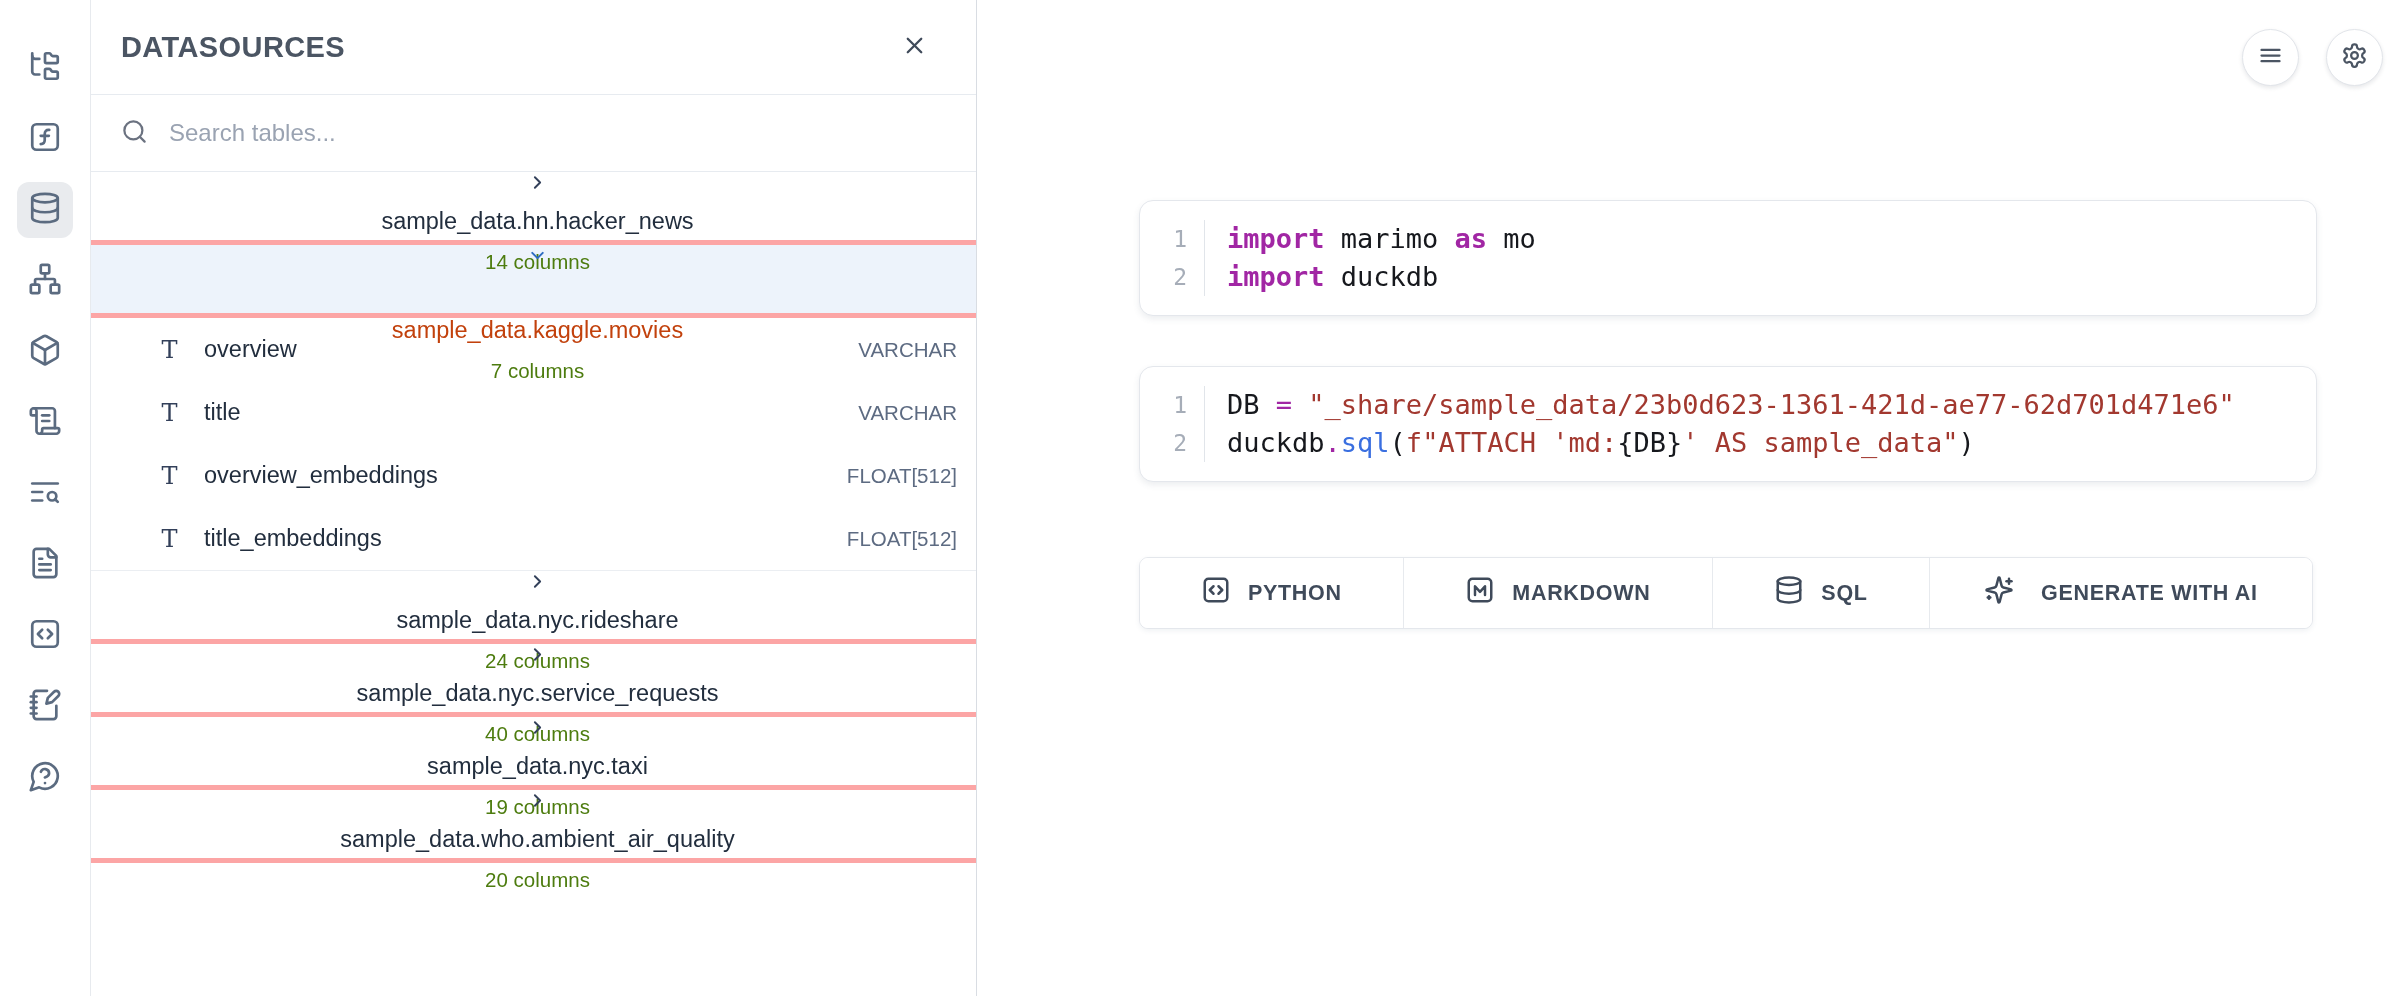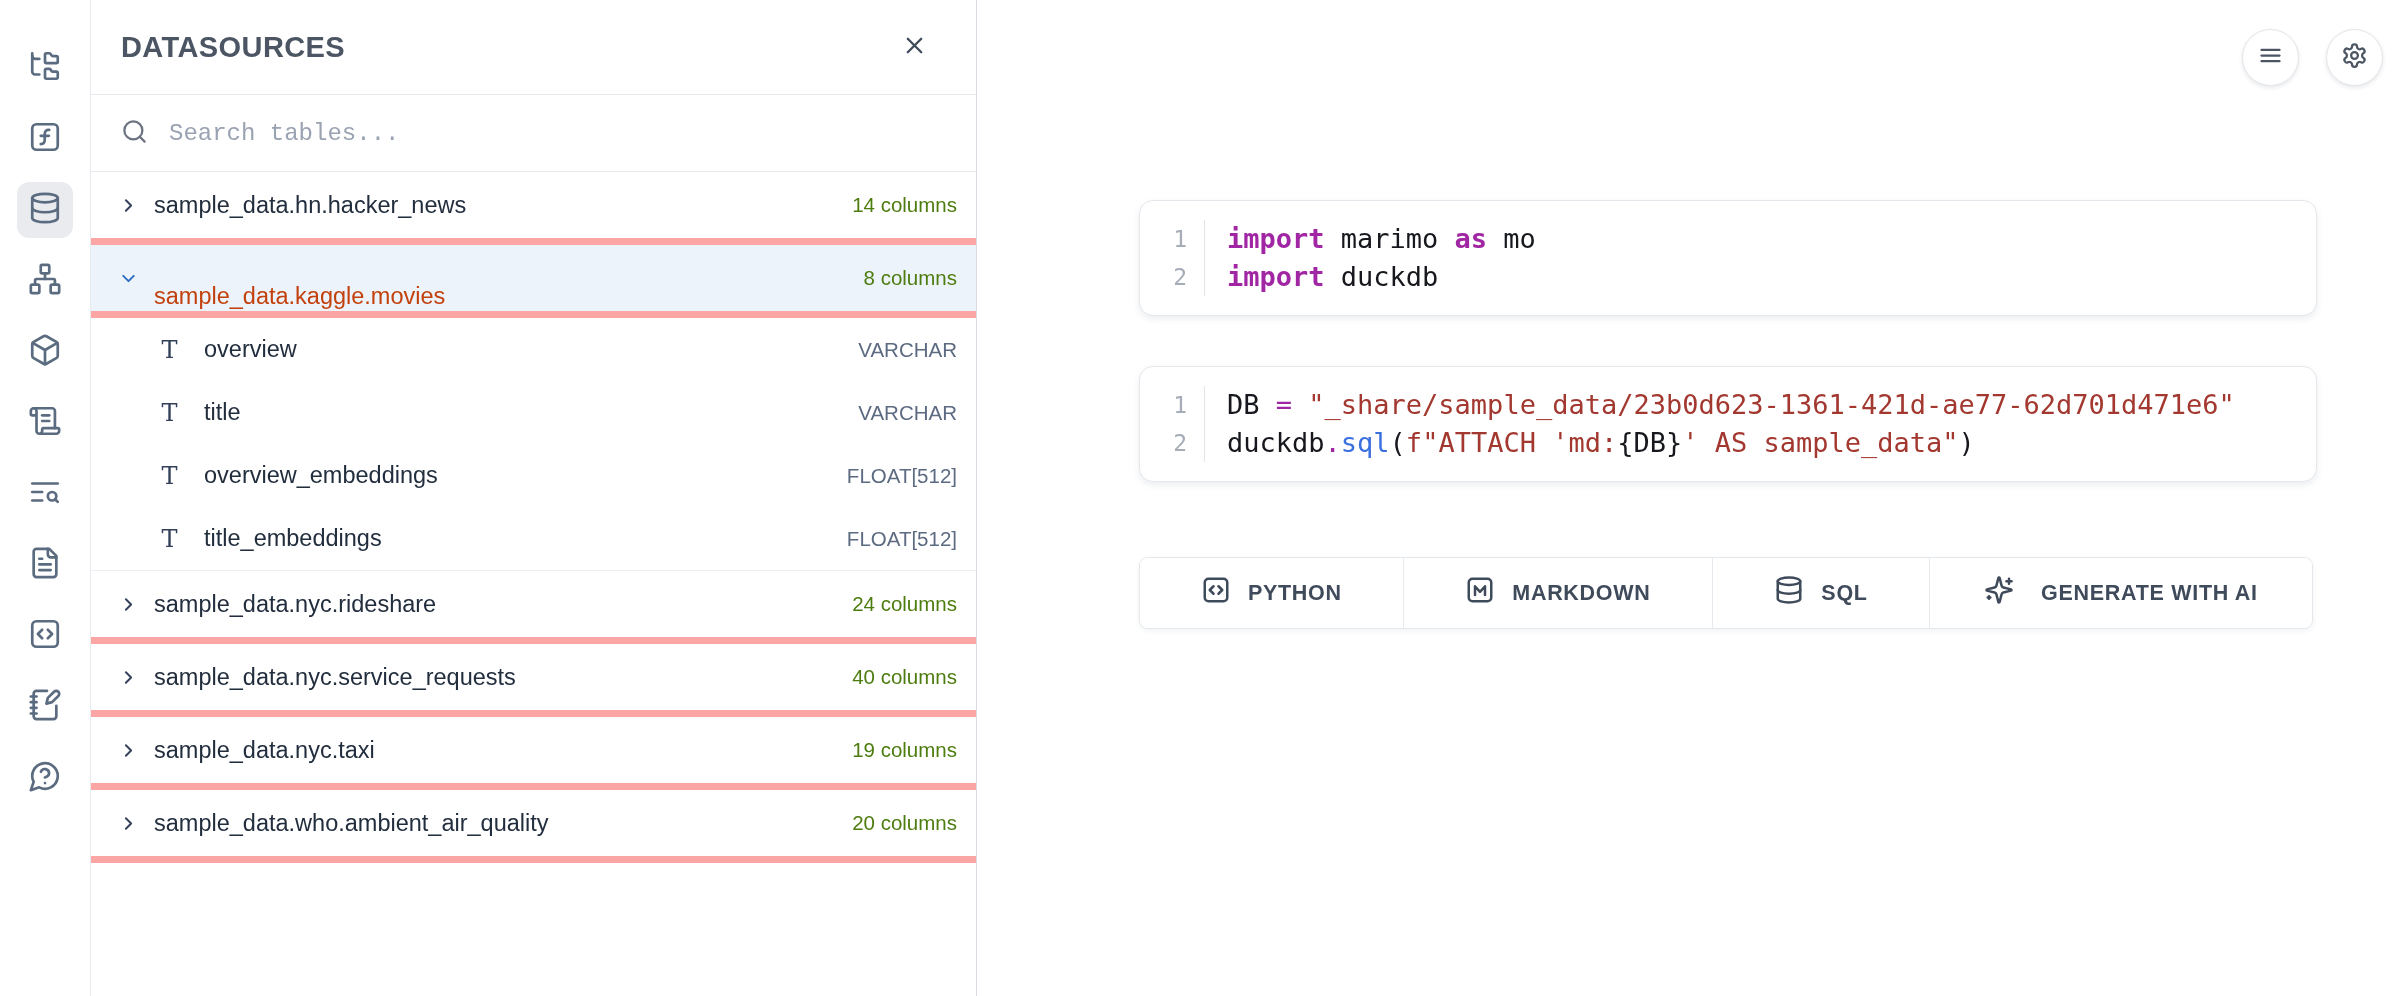--- a/index.html
+++ b/index.html
@@ -17,25 +17,25 @@
   .panel { width:886px; flex:0 0 886px; border-right:1px solid #d9dde3; display:flex; flex-direction:column; background:#fff; }
   .panel-header { height:95px; flex:0 0 95px; display:flex; align-items:center; justify-content:space-between;
                   padding:0 40px 0 30px; border-bottom:1px solid #e7ebf0; }
   .panel-title { font-size:29px; font-weight:bold; color:#4b5563; letter-spacing:.4px; }
   .close-btn { width:44px; height:44px; display:flex; align-items:center; justify-content:center; cursor:pointer; }
   .close-btn svg { width:27px; height:27px; stroke:#3f4a5a; stroke-width:2; fill:none; stroke-linecap:round; }
 
   .search-row { height:77px; flex:0 0 77px; display:flex; align-items:center; gap:21px;
                 padding:0 30px; border-bottom:1px solid #e7ebf0; }
   .search-row svg { width:27px; height:27px; stroke:#6b7280; stroke-width:2; fill:none; stroke-linecap:round; }
-  .search-input { flex:1; border:none; outline:none; font-size:24px; color:#253244; font-family:Liberation Mono, monospace; background:transparent; }
+  .search-input { flex:1; border:none; outline:none; font-size:24px; color:#253244; font-family:Liberation Sans, sans-serif; background:transparent; }
   .search-input::placeholder { color:#9aa3b2; }
 
   .table-row { height:73px; display:flex; align-items:center; gap:15px; padding:0 19px 0 27px;
-               border-bottom:7px solid #fca5a5; cursor:pointer; background:#fff; }
+               border-bottom:5px solid #fca5a5; cursor:pointer; background:#fff;flex-direction:column; }
   .table-row .chev { width:21px; height:21px; flex:0 0 21px; display:flex; align-items:center; justify-content:center; }
   .table-row .chev svg { width:21px; height:21px; stroke:#33405a; stroke-width:2.2; fill:none; stroke-linecap:round; stroke-linejoin:round; }
   .table-name { flex:1; font-size:23.5px; color:#222e3e; }
   .table-meta { font-size:20.5px; color:#4d7c0f; }
   .table-row.selected { background:#edf3fb; }
   .table-row.selected .table-name { color:#c2410c;margin-top:36px; }
   .table-row.selected .chev svg { stroke:#2e6cc2; }
 
   .columns-group { border-bottom:1px solid #ebeef2; }
   .column-row { height:63px; display:flex; align-items:center; gap:21px; padding:0 19px 0 65px; cursor:pointer; }
@@ -201,21 +201,21 @@
         <span class="table-meta">14 columns</span>
       </div>
 
       <div class="table-row selected">
         <span class="chev">
             <svg viewBox="0 0 24 24">
               <path d="m6 9 6 6 6-6"></path>
             </svg>
           </span>
         <span class="table-name">sample_data.kaggle.movies</span>
-        <span class="table-meta">8 columns</span>
+        <span class="table-meta">7 columns</span>
       </div>
 
       <div class="columns-group">
         <div class="column-row">
           <span class="type-icon">T</span>
           <span class="column-name">overview</span>
           <span class="column-type">VARCHAR</span>
         </div>
         <div class="column-row">
           <span class="type-icon">T</span>

